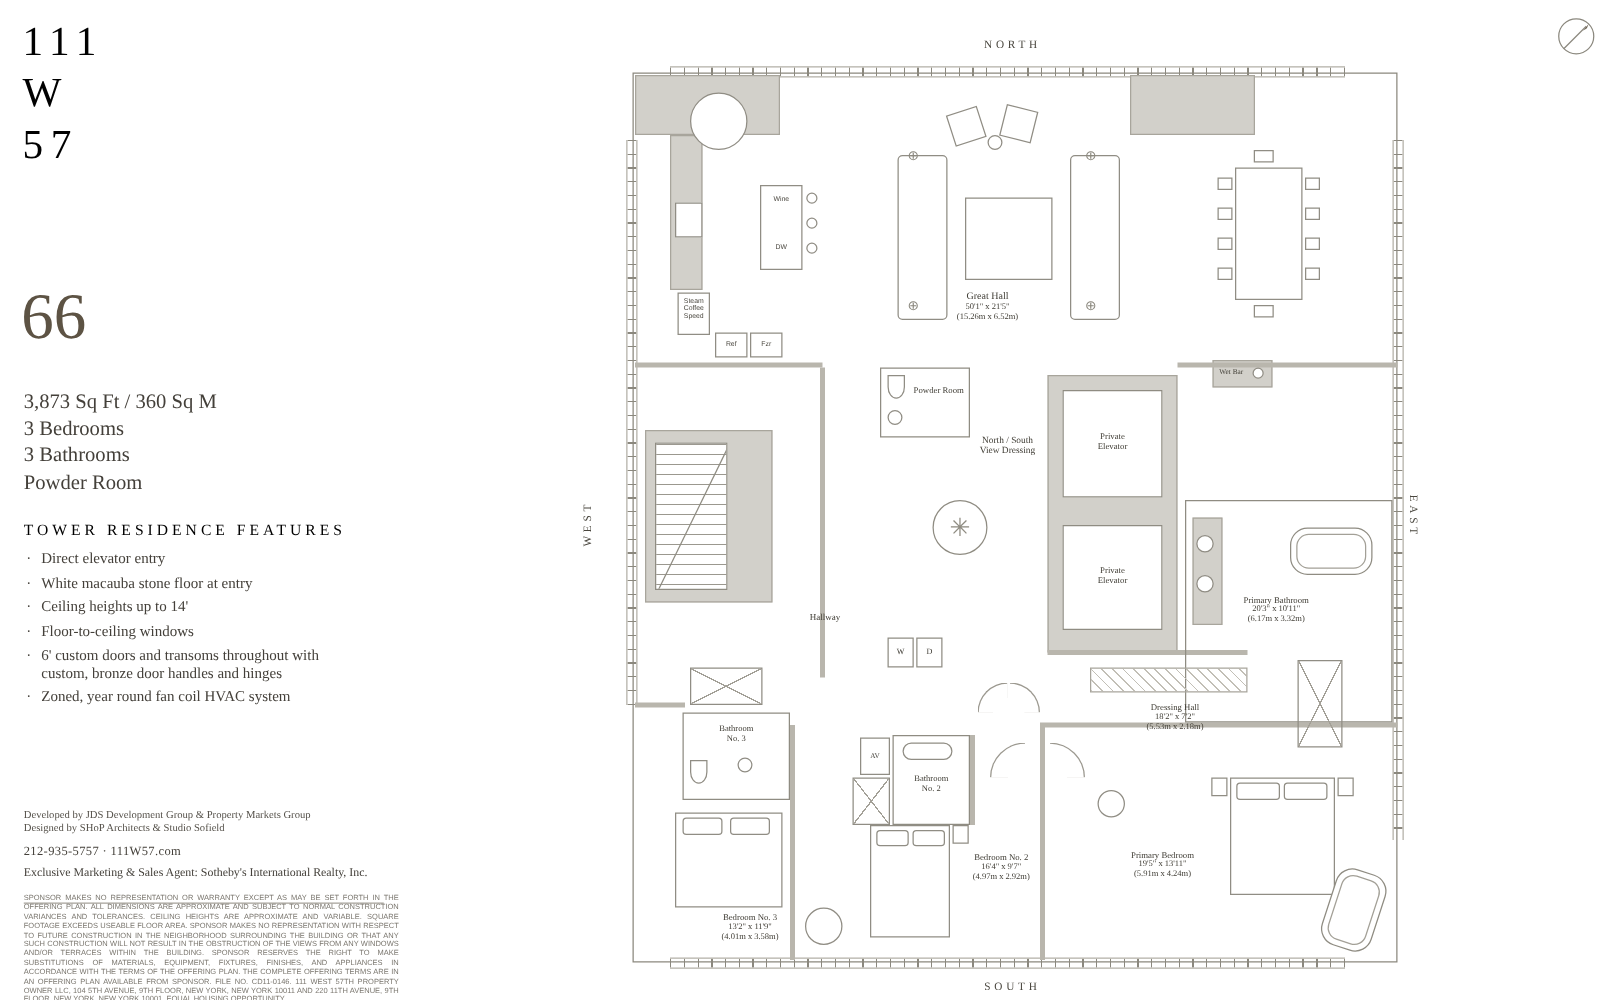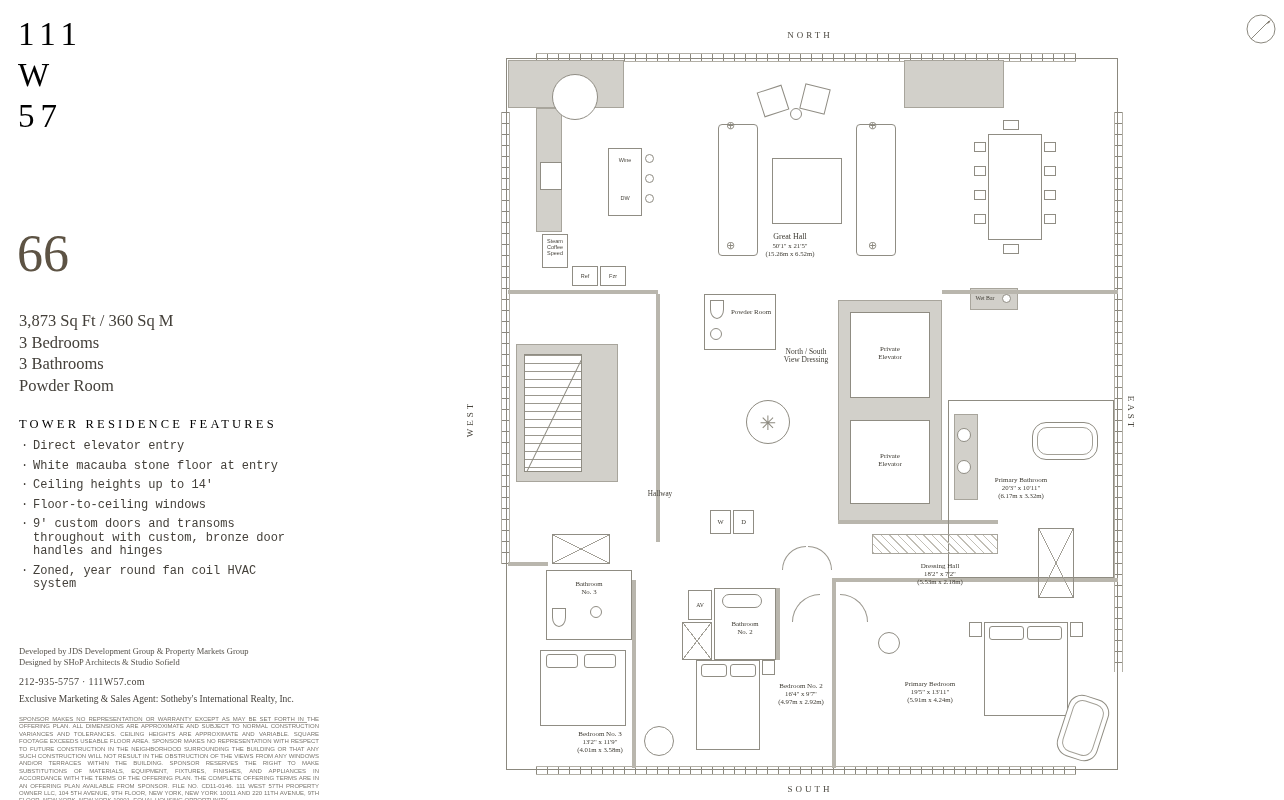--- a/index.html
+++ b/index.html
@@ -6,21 +6,21 @@
   html,body { width:1284px; height:800px; background:#ffffff; overflow:hidden;
     font-family:"Liberation Serif", serif; color:#44403a; position:relative; }
   .abs { position:absolute; }
 
   
   .logo { left:18px; top:14px; font-size:33px; line-height:41px; letter-spacing:6px; color:#000000; }
   .res-number { left:17px; top:224px; font-size:52px; color:#5d5344; }
   .res-stats { left:19px; top:310px; font-size:16.5px; line-height:21.5px; color:#44403a; }
   .features-heading { left:19px; top:417px; font-size:12.5px; letter-spacing:3.2px; color:#000000; }
   .features { left:19px; top:440px; width:276px; list-style:none; font-size:12px; line-height:13.5px; color:#44403a; }
-  .features li { padding-left:14px; position:relative; margin-bottom:6px;font-family:Liberation Mono, monospace; }
+  .features li { padding-left:14px; position:relative; margin-bottom:6px; }
   .features li::before { content:"\00B7"; position:absolute; left:2px; top:0; }
   .credits { left:19px; top:646px; font-size:8.5px; line-height:11px; color:#55514a; }
   .contact { left:19px; top:676px; font-size:10px; letter-spacing:.3px; }
   .agent { left:19px; top:694px; font-size:9.5px; width:288px; padding-bottom:18px; border-bottom:1px solid #a5a199; }
   .disclaimer { left:19px; top:716px; width:300px; font-size:6px; line-height:7.4px;
     text-align:justify; color:#7a766e; font-family:"Liberation Sans", sans-serif; }
 
   
   .plan { left:496px; top:48px; width:640px; height:736px; }
   .plan .abs { position:absolute; }
@@ -78,21 +78,21 @@
   <div>Powder Room</div>
 </div>
 
 <div class="abs features-heading">TOWER RESIDENCE FEATURES</div>
 
 <ul class="abs features">
   <li>Direct elevator entry</li>
   <li>White macauba stone floor at entry</li>
   <li>Ceiling heights up to 14'</li>
   <li>Floor-to-ceiling windows</li>
-  <li>9' custom doors and transoms throughout with custom, bronze door handles and hinges</li>
+  <li>6' custom doors and transoms throughout with custom, bronze door handles and hinges</li>
   <li>Zoned, year round fan coil HVAC system</li>
 </ul>
 
 <div class="abs credits">
   <div>Developed by JDS Development Group &amp; Property Markets Group</div>
   <div>Designed by SHoP Architects &amp; Studio Sofield</div>
 </div>
 
 <div class="abs contact">212-935-5757   ·   111W57.com</div>
 <div class="abs agent">Exclusive Marketing &amp; Sales Agent: Sotheby's International Realty, Inc.</div>

